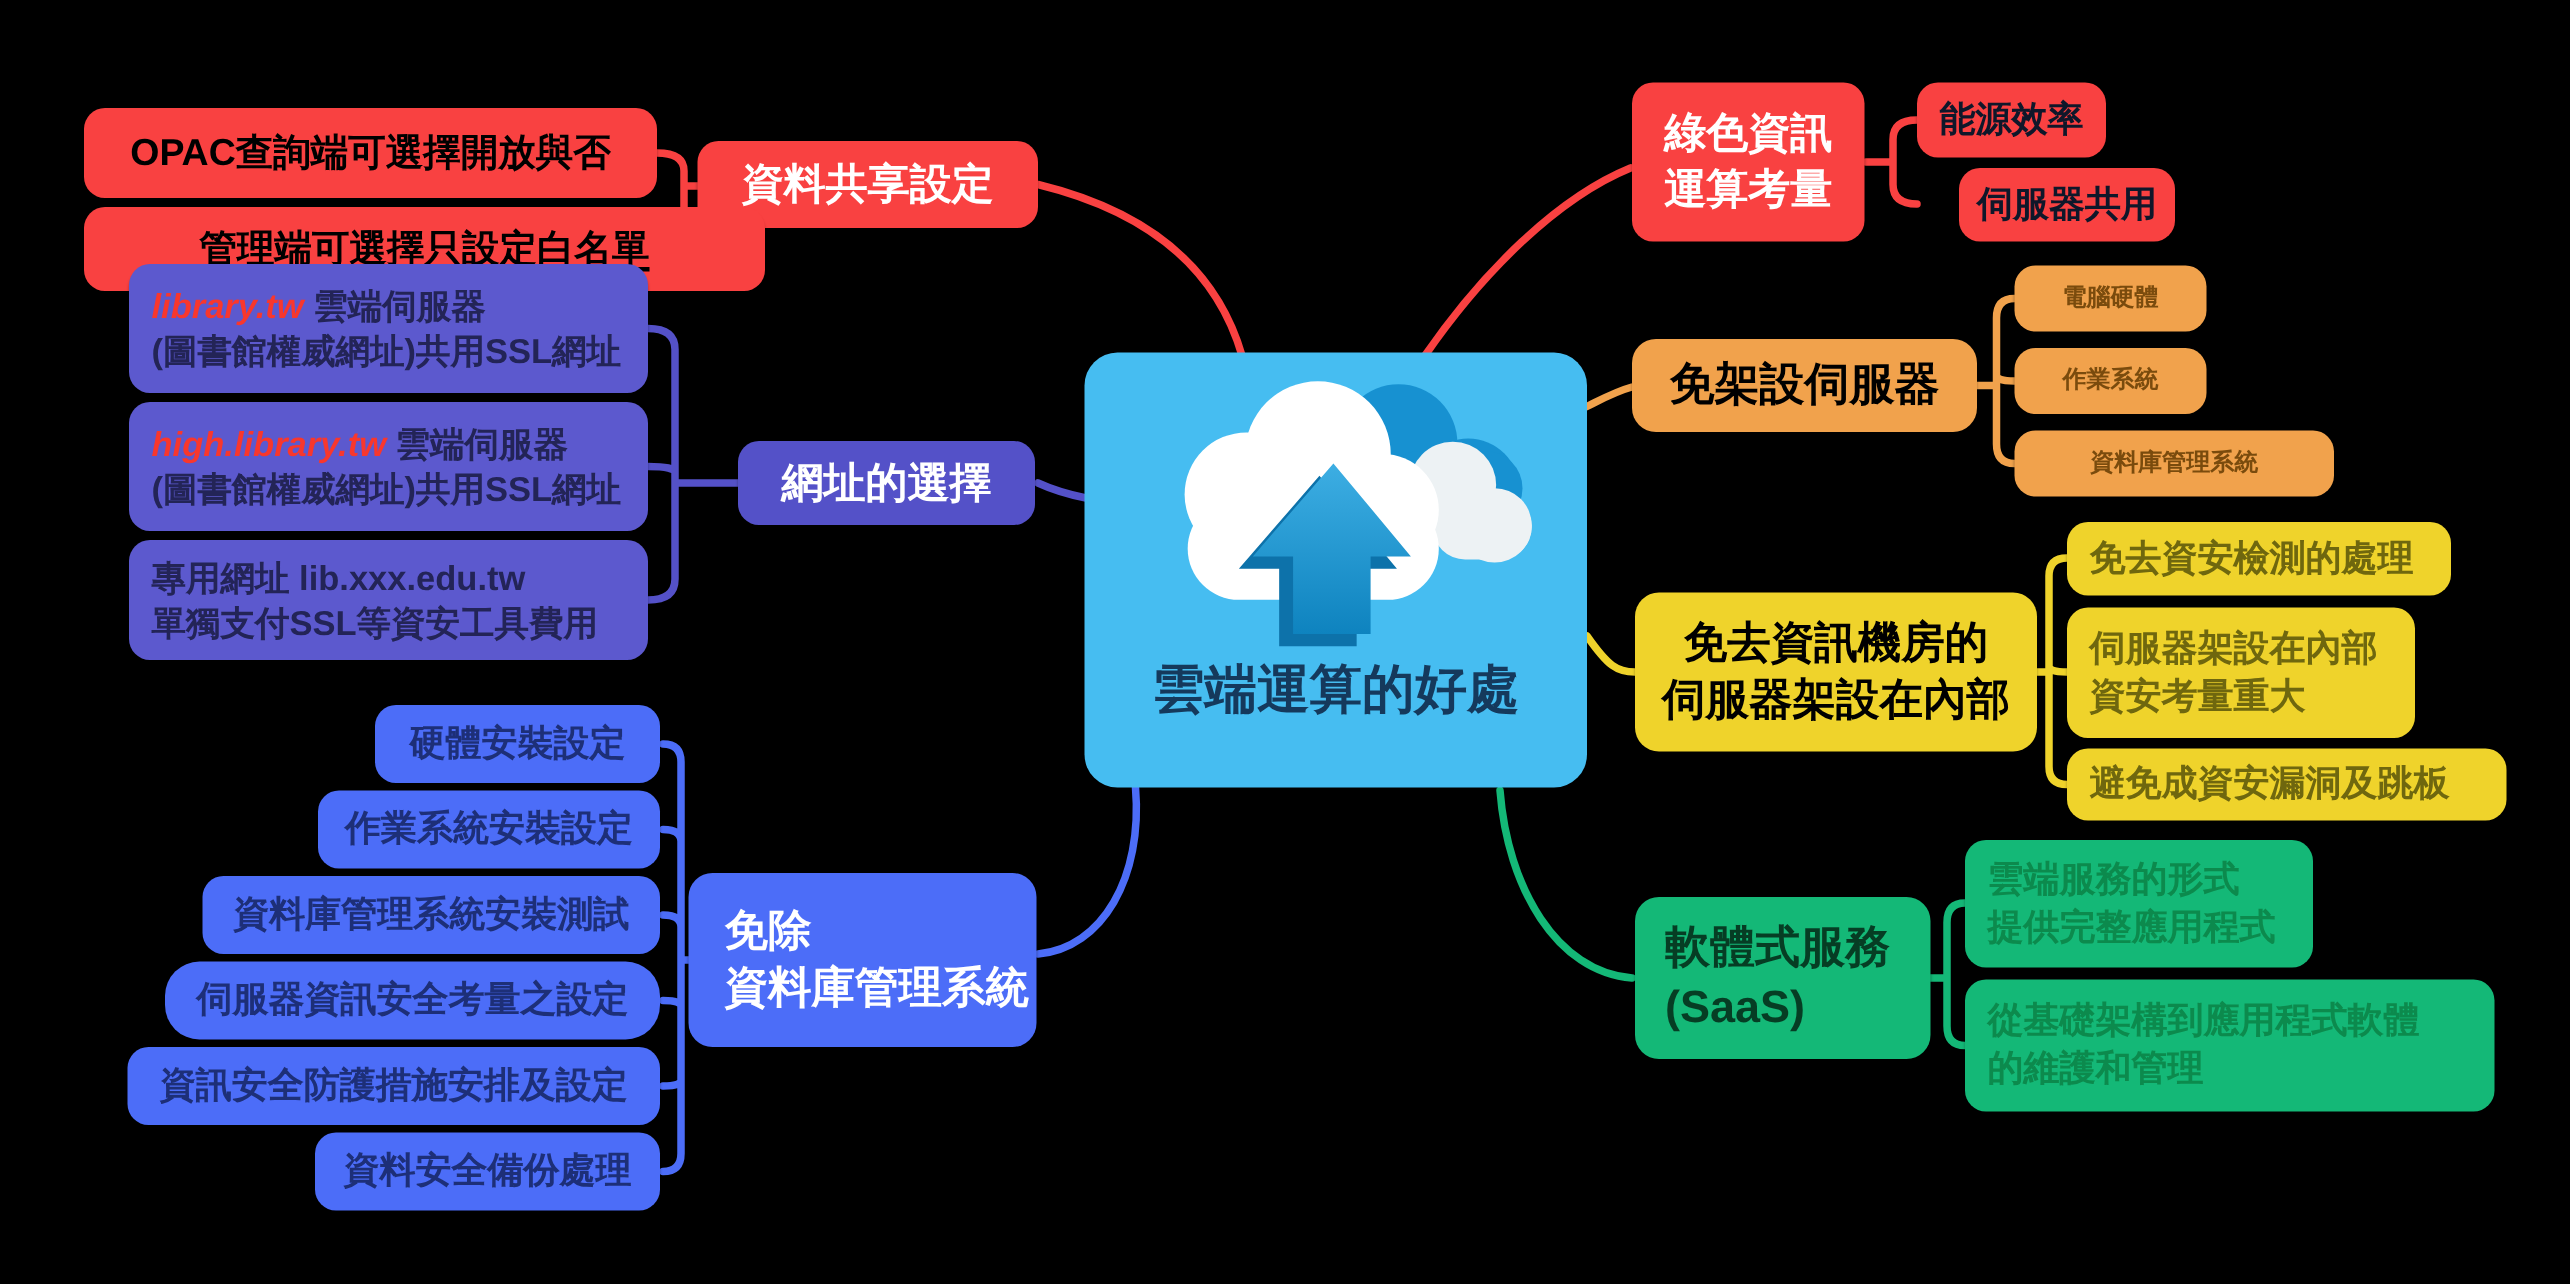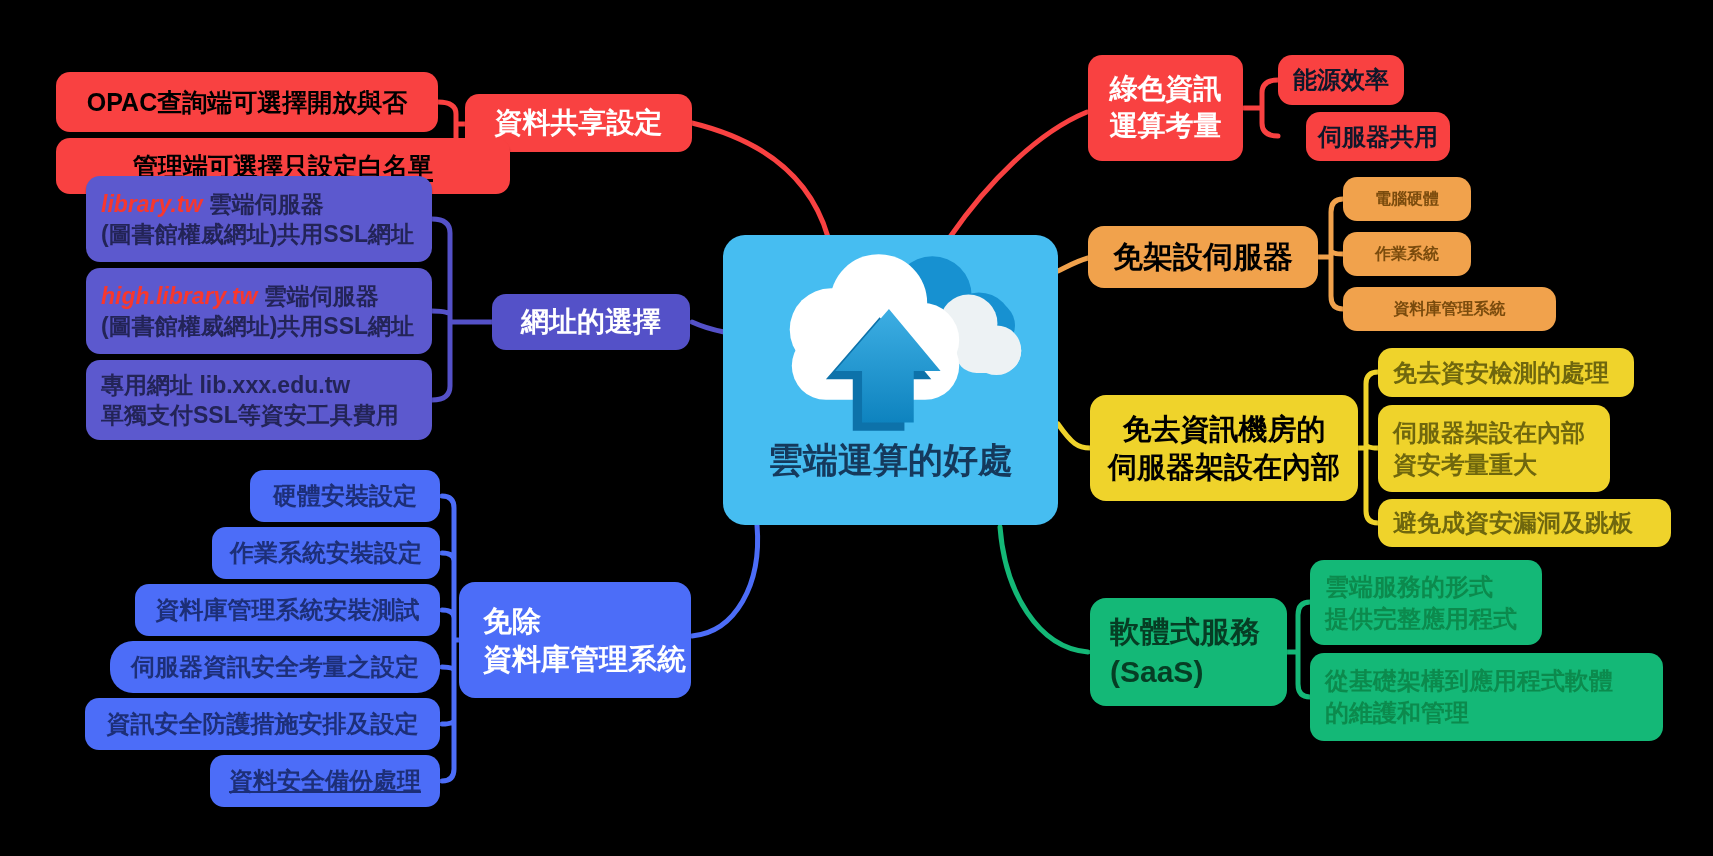--- a/index.html
+++ b/index.html
@@ -137,21 +137,21 @@
   </div>
   <div class="node blue-child" style="left:135px;top:584px;width:305px;height:52px;">
     <div>資料庫管理系統安裝測試</div>
   </div>
   <div class="node blue-child" style="left:110px;top:641px;width:330px;height:52px;border-radius:23px;">
     <div>伺服器資訊安全考量之設定</div>
   </div>
   <div class="node blue-child" style="left:85px;top:698px;width:355px;height:52px;">
     <div>資訊安全防護措施安排及設定</div>
   </div>
-  <div class="node blue-child" style="left:210px;top:755px;width:230px;height:52px;text-decoration:underline;">
+  <div class="node blue-child" style="left:210px;top:755px;width:230px;height:52px;">
     <div>資料安全備份處理</div>
   </div>
 
   <div class="node red-parent" style="left:1088px;top:55px;width:155px;height:106px;">
     <div>綠色資訊</div>
     <div>運算考量</div>
   </div>
   <div class="node red-child-dark" style="left:1278px;top:55px;width:126px;height:50px;">
     <div>能源效率</div>
   </div>

